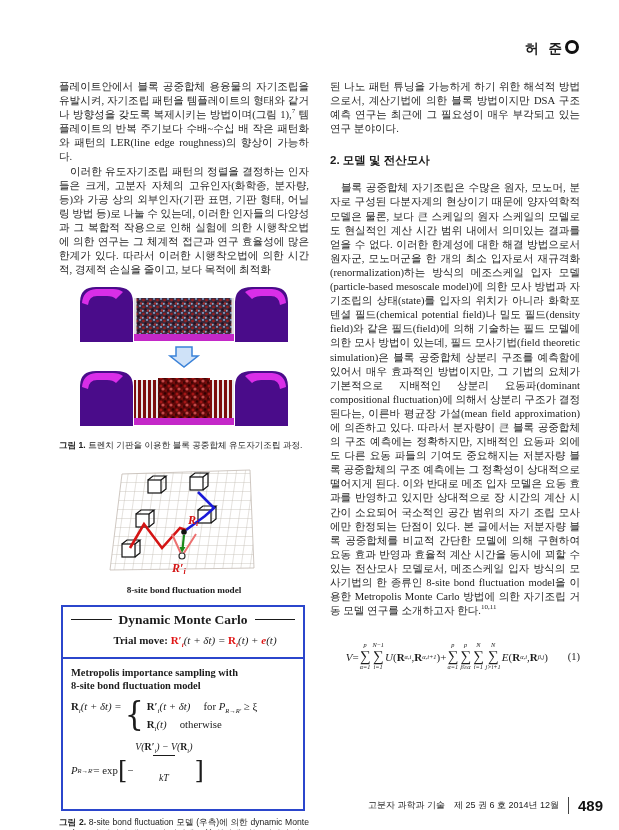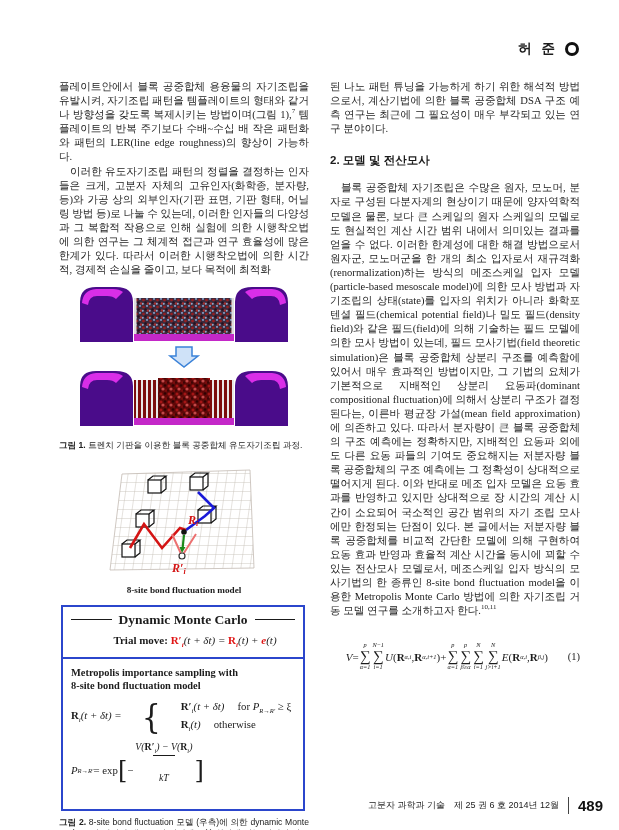--- a/index.html
+++ b/index.html
@@ -1,18 +1,18 @@
 <!DOCTYPE html>
 <html><head>
 <meta charset="utf-8">
 <style>
   html,body {margin:0;padding:0;}
   body {width:619px;height:830px;background:#ffffff;position:relative;overflow:hidden;
         font-family:"Liberation Serif", serif;color:#1c1c1c;}
-  .header {position:absolute;top:40px;right:40px;display:flex;align-items:center;gap:7px;
+  .header {position:absolute;top:40px;right:40px;display:flex;align-items:flex-start;
            font-family:"Liberation Sans", sans-serif;font-weight:bold;font-size:13.5px;letter-spacing:3px;}
   .author-icon {width:8px;height:8px;border:3px solid #111;border-radius:50%;display:inline-block;}
 
   .columns {position:absolute;top:80px;left:59px;display:flex;gap:21px;}
   .col {width:250px;}
 
   p.body {font-size:10.6px;line-height:14.1px;text-align:justify;margin:0;}
   p.indent {text-indent:11px;}
   sup.ref {font-size:7px;line-height:0;}
 
@@ -36,21 +36,21 @@
   .mc-title {font-weight:bold;font-size:13.5px;white-space:nowrap;}
   .trial {text-align:center;margin:6px 0 8px 0;font-size:11px;}
   .trial .lbl {font-weight:bold;margin-left:24px;}
   .mc-div {border-top:2px solid #2b46cc;margin:0 -8px 7px -8px;}
   .met-head {font-weight:bold;font-size:10.4px;line-height:13px;font-family:"Liberation Serif", serif;}
   .red {color:#e01414;font-weight:bold;}
   .bf {font-weight:bold;}
   .it {font-style:italic;}
   sub.vs {font-size:7px;font-style:italic;}
   sub.vs2 {font-size:6.5px;font-style:italic;}
-  .pw {display:flex;align-items:center;gap:20px;margin:8px 0 2px 0;font-size:10.8px;}
+  .pw {display:flex;align-items:flex-start;gap:3px;margin:8px 0 2px 0;font-size:10.8px;}
   .brace {font-size:30px;font-weight:200;line-height:0.9;transform:scaleY(1.1);font-family:"DejaVu Serif", serif;}
   .cases {display:flex;flex-direction:column;gap:3px;}
   .case {display:flex;gap:13px;align-items:baseline;}
   .prob {display:flex;align-items:center;margin-top:8px;font-size:10.8px;}
   .frac {display:inline-flex;flex-direction:column;align-items:center;line-height:1.2;font-size:9.8px;margin:0 2px;}
   .frac .den {border-top:1px solid #1a1a1a;padding:16px 6px;}
   .bracket {font-size:24px;font-weight:300;line-height:0.9;font-family:"DejaVu Serif", serif;}
 
   
   .eq-row {display:flex;align-items:center;margin-top:24px;font-size:11px;}
@@ -226,21 +226,21 @@
           <span class="num"><span class="it">V(</span><span class="bf">R′</span><sub class="vs2">i</sub><span class="it">) − V(</span><span class="bf">R</span><sub class="vs2">i</sub><span class="it">)</span></span>
           <span class="den it">kT</span>
         </span>
         <span class="bracket">]</span>
       </div>
     </div>
     <p class="figcap"><span class="cap-label">그림 2.</span><span> 8-site bond fluctuation 모델 (우측)에 의한 dynamic Monte Carlo 모사 방법의 개요. t 의 시간에 Rᵢ(t) 위치에 있는 임의의 비드 i가 random hopping unit vector e에 의해 hopping하고 hopping 전후의 시스템 에너지 차인 V(Rᵢ′) − V(Rᵢ)로부터 얻어지는 전이 확률 P_R→R′에 의해 δt 시간 후의 위치 rᵢ(t + δt)를 업데이트하는 과정을 보여주고 있다.</span></p>
   </div>
 
   <div class="col">
-    <p class="body">된 나노 패턴 튜닝을 가능하게 하기 위한 해석적 방법으로서, 계산기법에 의한 블록 공중합체 DSA 구조 예측 연구는 최근에 그 필요성이 매우 부각되고 있는 연구 분야이다.</p>
+    <p class="body">된 나노 패턴 튜닝을 가능하게 하기 위한 해석적 방법으로서, 계산기법에 의한 블록 방법이지만 DSA 구조 예측 연구는 최근에 그 필요성이 매우 부각되고 있는 연구 분야이다.</p>
     <div class="section-head">2. 모델 및 전산모사</div>
     <p class="body indent"><span>블록 공중합체 자기조립은 수많은 원자, 모노머, 분자로 구성된 다분자계의 현상이기 때문에 양자역학적 모델은 물론, 보다 큰 스케일의 원자 스케일의 모델로도 현실적인 계산 시간 범위 내에서 의미있는 결과를 얻을 수 없다. 이러한 한계성에 대한 해결 방법으로서 원자군, 모노머군을 한 개의 최소 입자로서 재규격화(renormalization)하는 방식의 메조스케일 입자 모델(particle-based mesoscale model)에 의한 모사 방법과 자기조립의 상태(state)를 입자의 위치가 아니라 화학포텐셜 필드(chemical potential field)나 밀도 필드(density field)와 같은 필드(field)에 의해 기술하는 필드 모델에 의한 모사 방법이 있는데, 필드 모사기법(field theoretic simulation)은 블록 공중합체 상분리 구조를 예측함에 있어서 매우 효과적인 방법이지만, 그 기법의 요체가 기본적으로 지배적인 상분리 요동파(dominant compositional fluctuation)에 의해서 상분리 구조가 결정된다는, 이른바 평균장 가설(mean field approximation)에 의존하고 있다. 따라서 분자량이 큰 블록 공중합체의 구조 예측에는 정확하지만, 지배적인 요동파 외에도 다른 요동 파들의 기여도 중요해지는 저분자량 블록 공중합체의 구조 예측에는 그 정확성이 상대적으로 떨어지게 된다. 이와 반대로 메조 입자 모델은 요동 효과를 반영하고 있지만 상대적으로 장 시간의 계산 시간이 소요되어 국소적인 공간 범위의 자기 조립 모사에만 한정되는 단점이 있다. 본 글에서는 저분자량 블록 공중합체를 비교적 간단한 모델에 의해 구현하여 요동 효과 반영과 효율적 계산 시간을 동시에 꾀할 수 있는 전산모사 모델로서, 메조스케일 입자 방식의 모사기법의 한 종류인 8-site bond fluctuation model을 이용한 Metropolis Monte Carlo 방법에 의한 자기조립 거동 모델 연구를 소개하고자 한다.</span><sup class="ref">10,11</sup></p>
 
     <div class="eq-row">
       <div class="eq-body">
         <span class="it">V</span>
           <span> = </span>
         <span class="sum">
             <span class="lim">p</span>
             <span class="sigma">∑</span>

